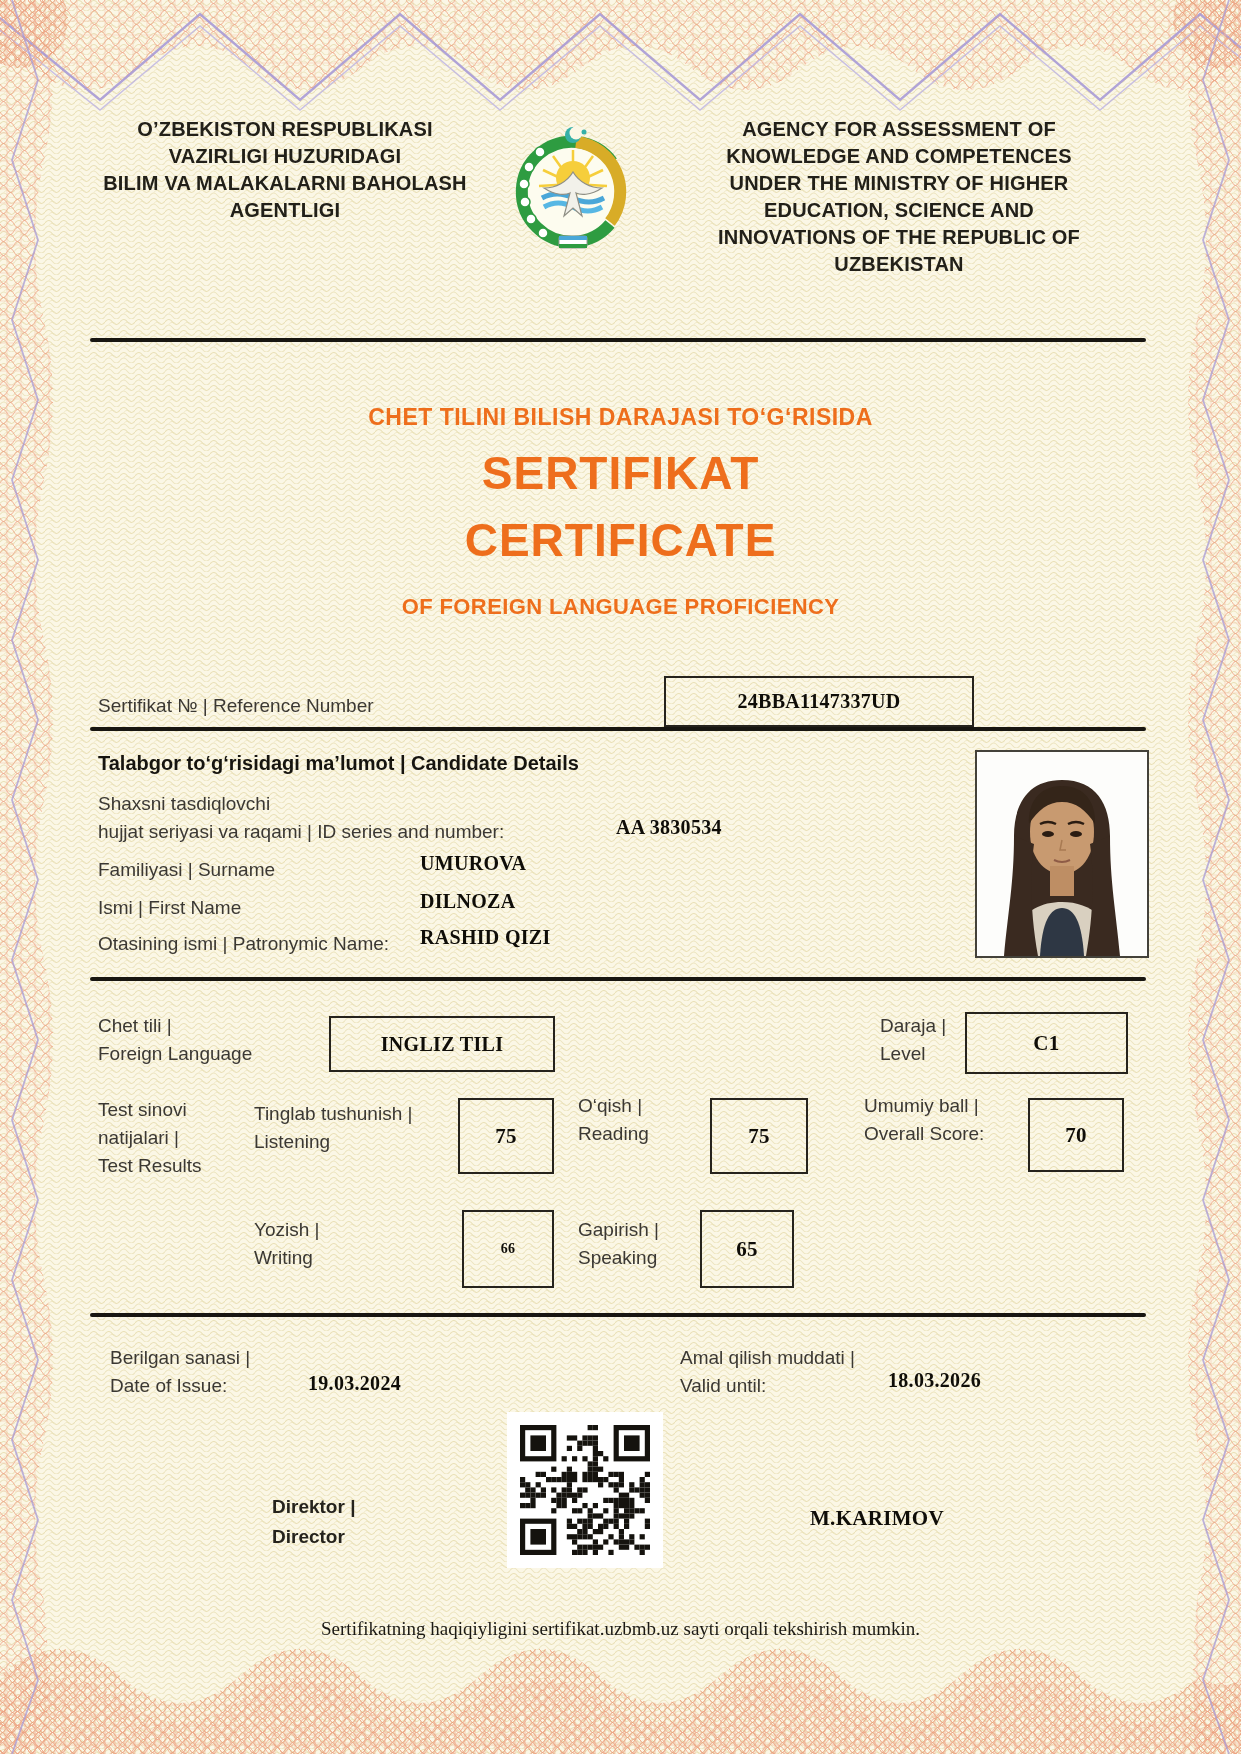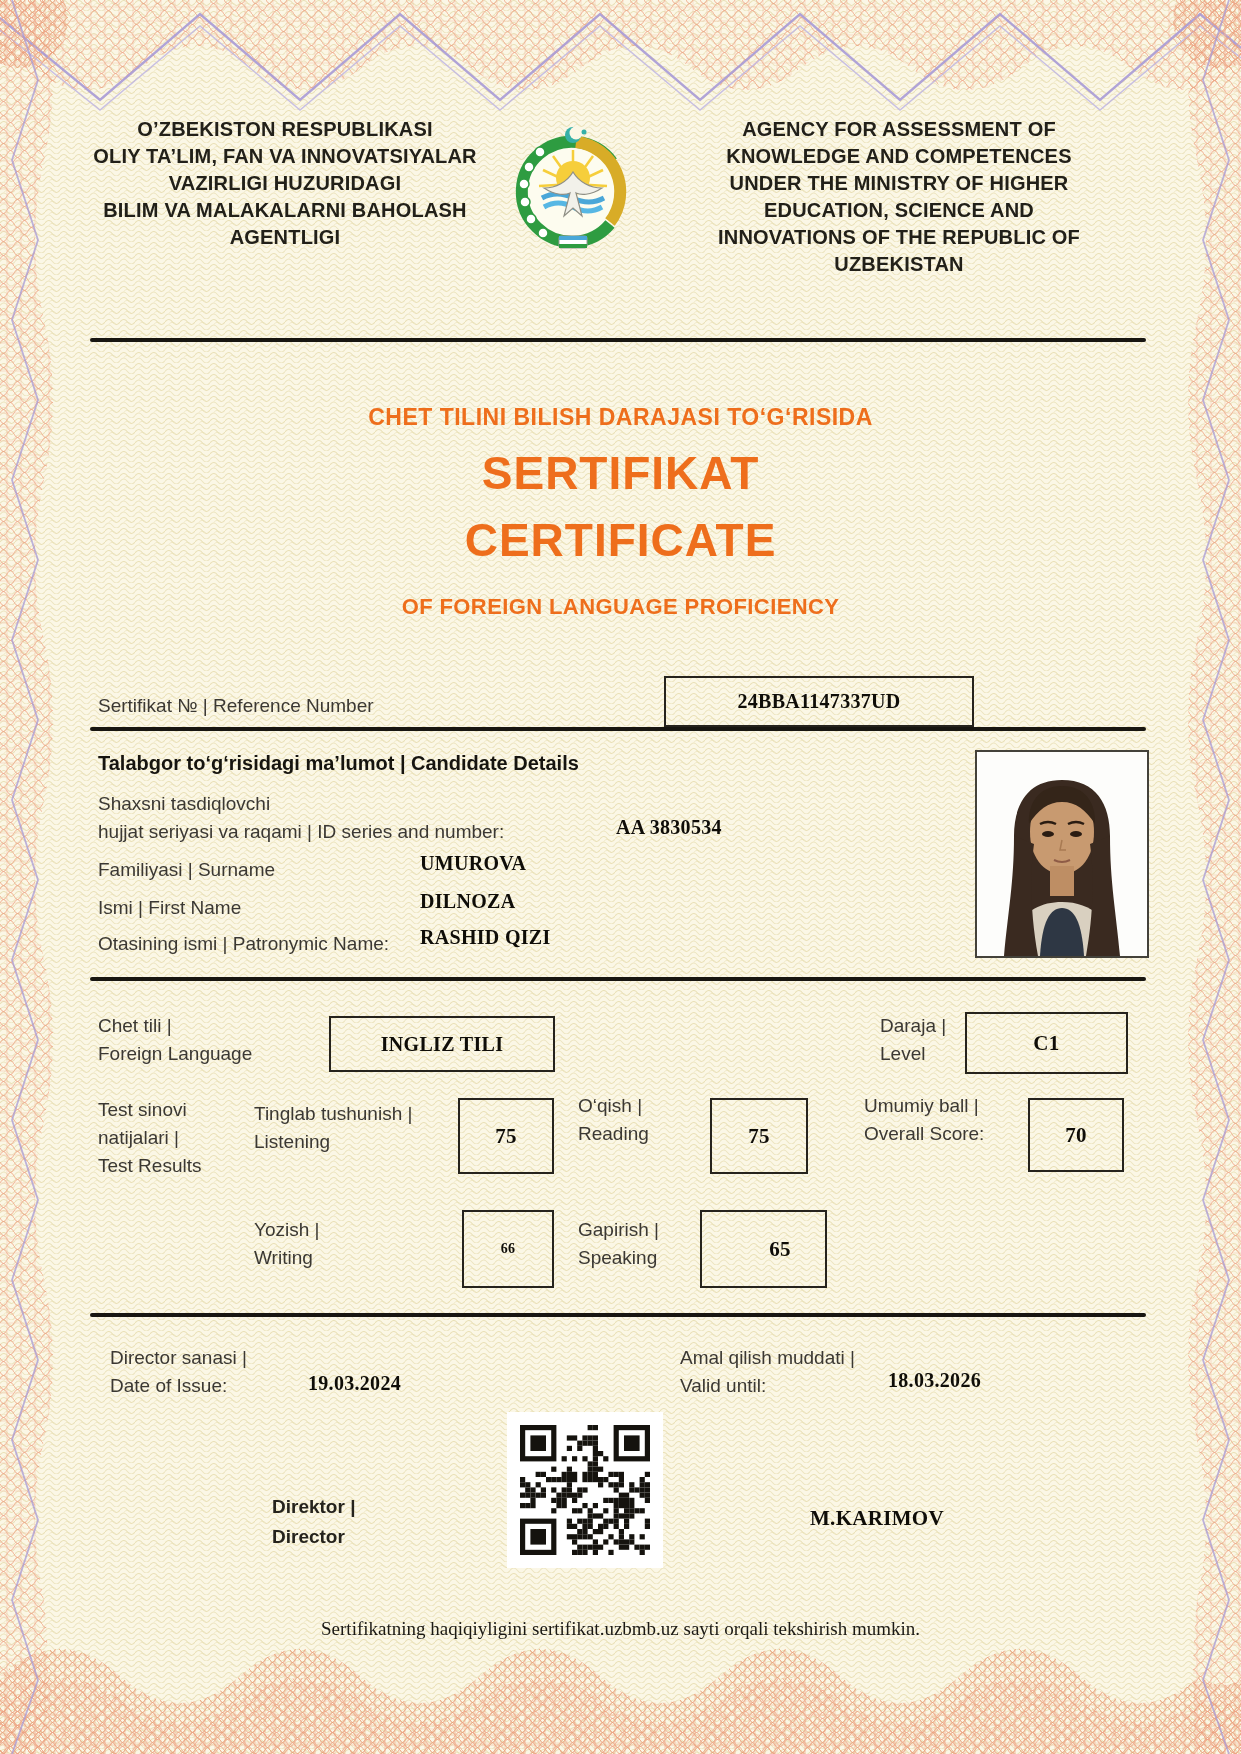--- a/index.html
+++ b/index.html
@@ -63,21 +63,20 @@
 
     <path d="M0 0 H44 Q62 80 44 160 T44 320 T44 480 T44 640 T44 800 T44 960 T44 1120 T44 1280 T44 1440 T44 1600 Q52 1680 44 1754 H0 Z" fill="url(#gtex)"></path>
     <polyline points="12,0 38,80 12,160 38,240 12,320 38,400 12,480 38,560 12,640 38,720 12,800 38,880 12,960 38,1040 12,1120 38,1200 12,1280 38,1360 12,1440 38,1520 12,1600 38,1680 12,1754" fill="none" stroke="#A79AD6" stroke-width="1.8" opacity="0.75"></polyline>
 
     <path d="M1241 0 H1197 Q1179 80 1197 160 T1197 320 T1197 480 T1197 640 T1197 800 T1197 960 T1197 1120 T1197 1280 T1197 1440 T1197 1600 Q1189 1680 1197 1754 H1241 Z" fill="url(#gtex)"></path>
     <polyline points="1229,0 1203,80 1229,160 1203,240 1229,320 1203,400 1229,480 1203,560 1229,640 1203,720 1229,800 1203,880 1229,960 1203,1040 1229,1120 1203,1200 1229,1280 1203,1360 1229,1440 1203,1520 1229,1600 1203,1680 1229,1754" fill="none" stroke="#A79AD6" stroke-width="1.8" opacity="0.75"></polyline>
   </svg>
 
   <div class="abs org" style="left:80px;top:116px;width:410px;">
     <div>O’ZBEKISTON RESPUBLIKASI</div>
-    <div>OLIY TA’LIM, FAN VA INNOVATSIYALAR</div>
     <div>VAZIRLIGI HUZURIDAGI</div>
     <div>BILIM VA MALAKALARNI BAHOLASH</div>
     <div>AGENTLIGI</div>
   </div>
 
   <svg class="abs" style="left:506px;top:120px;" width="134" height="136" viewBox="0 0 134 136" aria-hidden="true">
     <circle cx="67" cy="72" r="46" fill="#FDFCEF"></circle>
     <g stroke="#F6CE3B" stroke-width="2.5">
       <line x1="67" y1="64" x2="67" y2="30"></line>
         <line x1="67" y1="64" x2="47" y2="36"></line>
@@ -222,28 +221,28 @@
     <div>Writing</div>
   </div>
   <div class="abs vbox" style="left:462px;top:1210px;width:88px;height:74px;">
     <span class="val" style="font-size:14px;">66</span>
   </div>
 
   <div class="abs lbl" style="left:578px;top:1216px;">
     <div>Gapirish |</div>
     <div>Speaking</div>
   </div>
-  <div class="abs vbox" style="left:700px;top:1210px;width:90px;height:74px;padding-left:33px;">
+  <div class="abs vbox" style="left:700px;top:1210px;width:90px;height:74px;">
     <span class="val" style="font-size:21px;">65</span>
   </div>
 
   <div class="hr" style="left:90px;top:1313px;width:1056px;"></div>
 
   <div class="abs lbl" style="left:110px;top:1344px;">
-    <div>Director sanasi |</div>
+    <div>Berilgan sanasi |</div>
     <div>Date of Issue:</div>
   </div>
   <div class="abs val" style="left:308px;top:1372px;">19.03.2024</div>
 
   <div class="abs lbl" style="left:680px;top:1344px;">
     <div>Amal qilish muddati |</div>
     <div>Valid until:</div>
   </div>
   <div class="abs val" style="left:888px;top:1369px;">18.03.2026</div>
 

